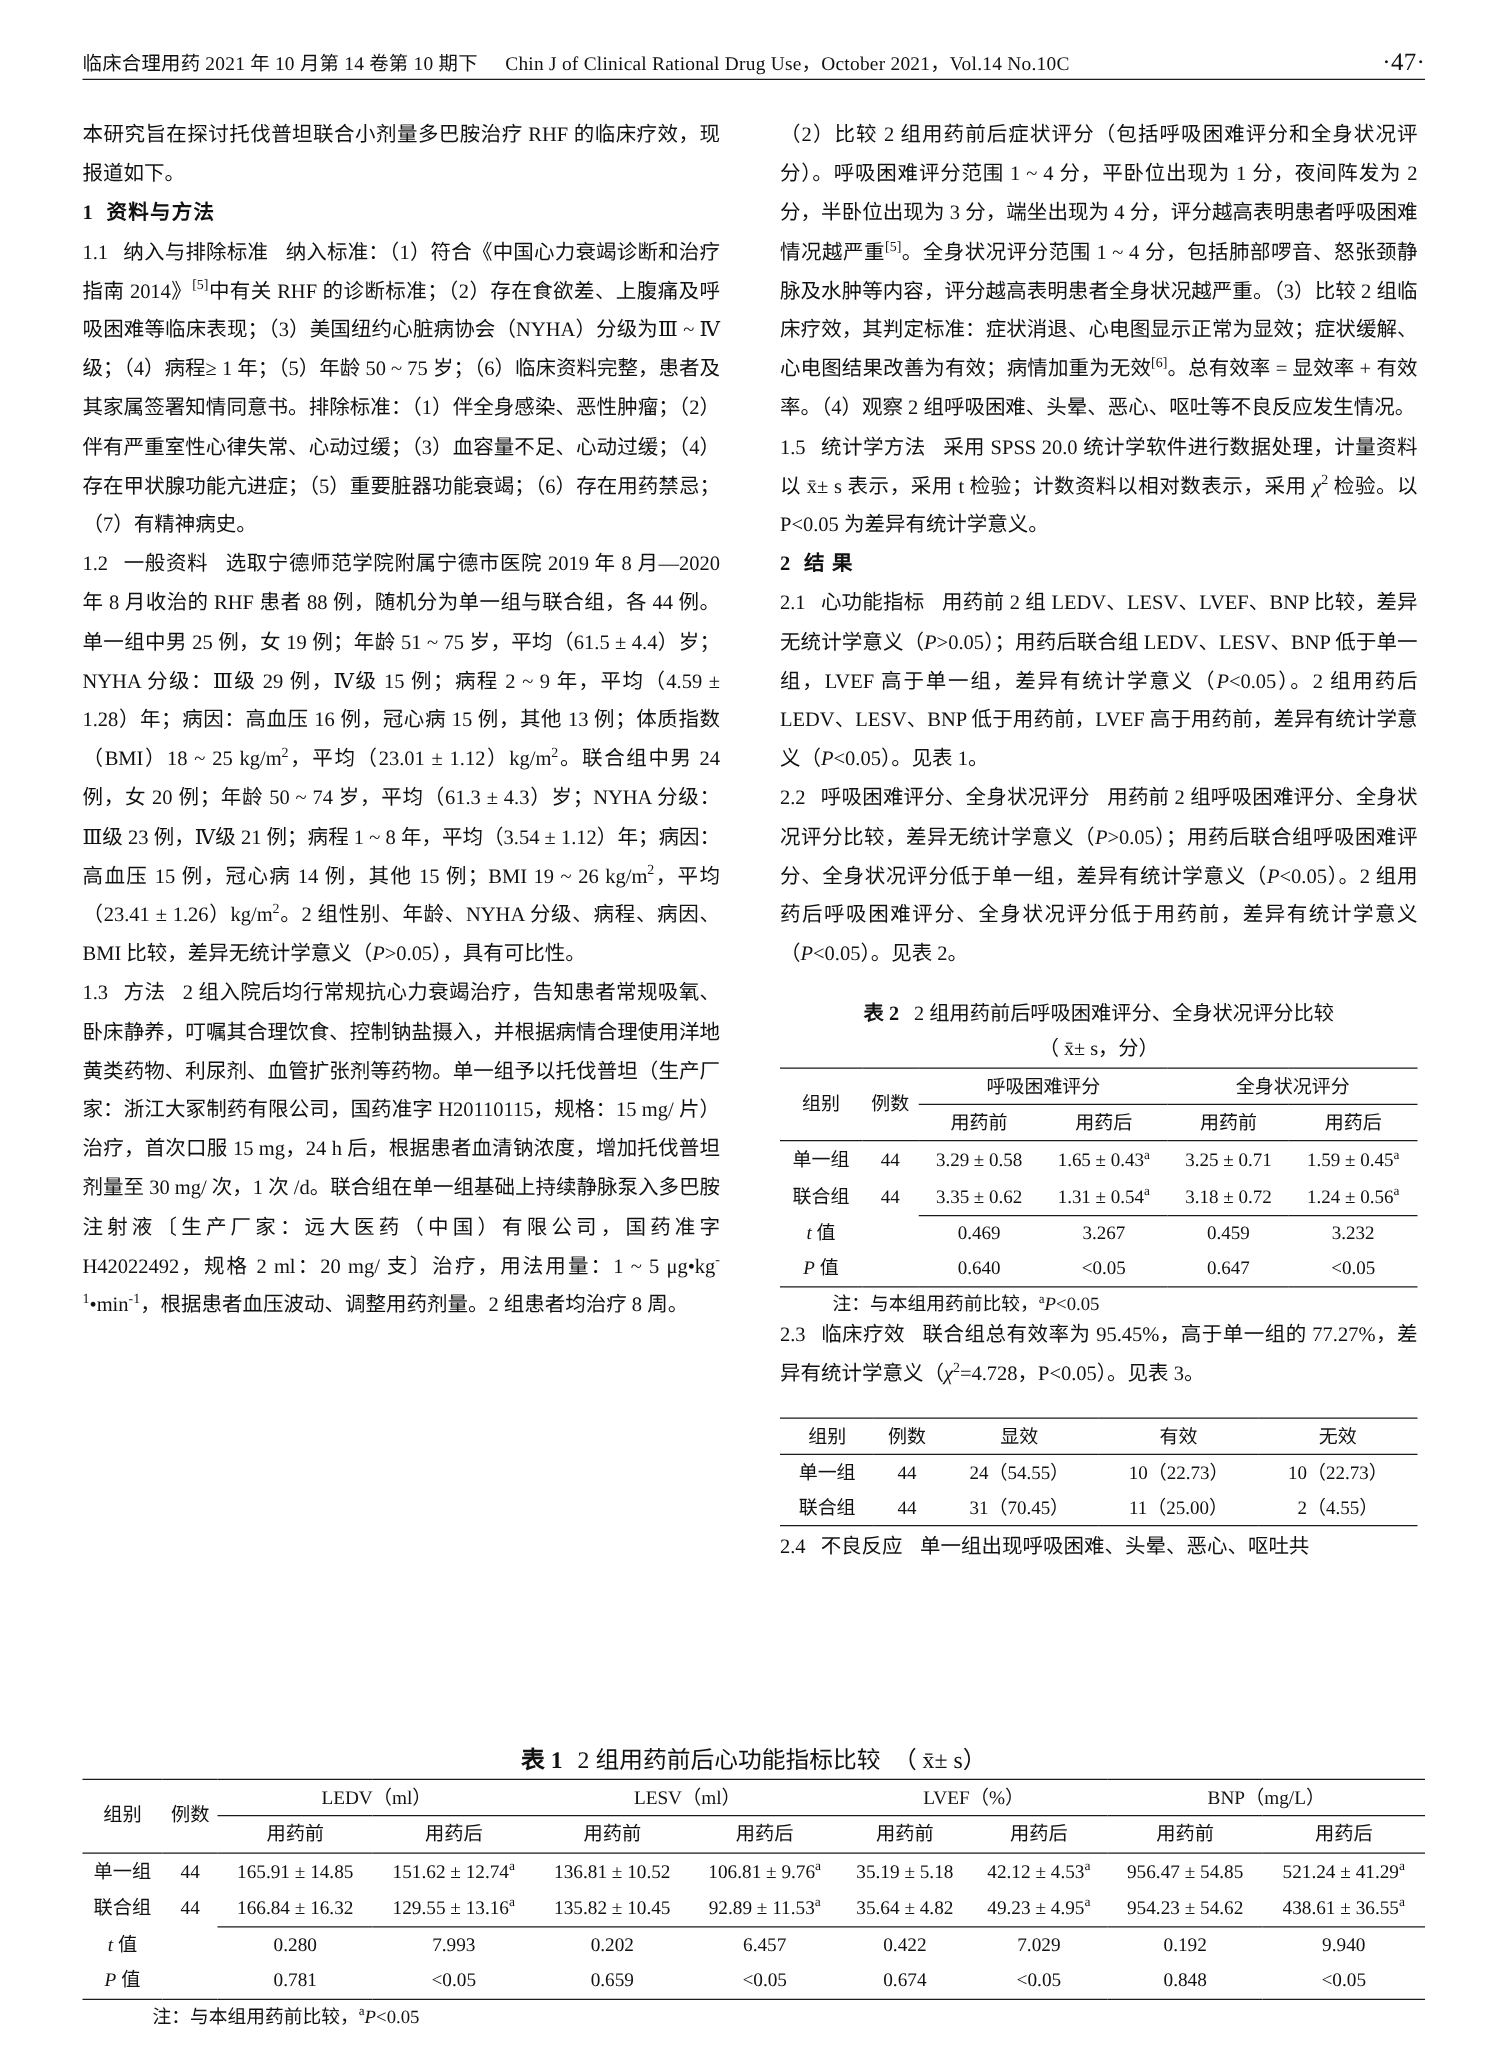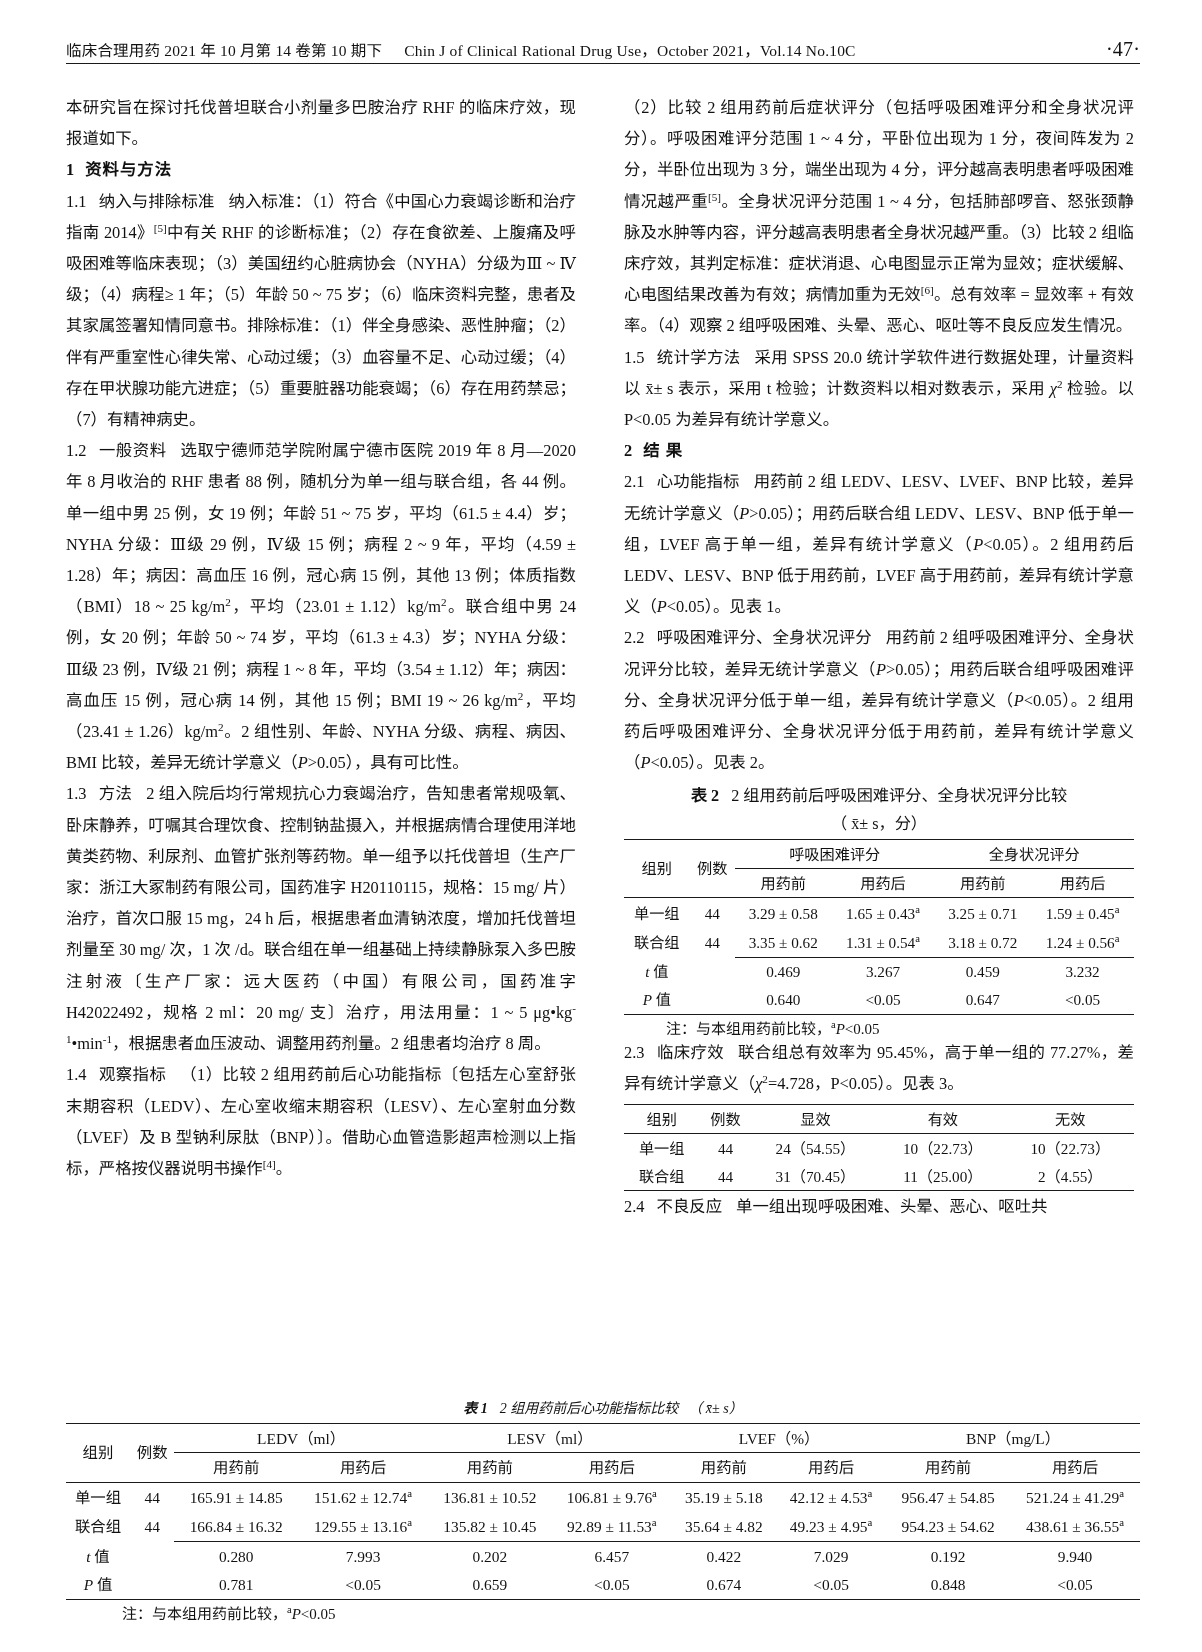--- a/index.html
+++ b/index.html
@@ -73,21 +73,21 @@
   .heading .num { margin-right: 10px; }
   .sec {
     
   }
   .sec .no { margin-right: 12px; }
   .sec .ttl { margin-right: 14px; }
   sup { font-size: .68em; vertical-align: super; line-height: 0; }
   i, .it { font-style: italic; }
 
   
-  .tbl-wrap { margin-top: 5px; }
+  .tbl-wrap { margin-top: 20px; }
   .tbl-cap {
     text-align: center;
     font-size: 16.2px;
     line-height: 27px;
     margin-bottom: 1px;
   }
   .tbl-cap .tno { font-weight: bold; margin-right: 12px; }
   .tbl-cap .unit { margin-left: 10px; }
   table.sci {
     border-collapse: collapse;
@@ -115,21 +115,21 @@
   .sup-a { font-size: .7em; vertical-align: super; }
 
   
   .table1-block {
     position: absolute;
     left: 66px;
     top: 1395px;
     width: 1074px;
   }
   .table1-block table.sci { font-size: 15.4px; }
-  .table1-block .tbl-cap { font-size: 14px; font-style: italic; }
+  .table1-block .tbl-cap { font-size: 19px; }
   .table1-block td { padding: 5px 2px; }
   .table1-block .tbl-note { padding-left: 56px; }
 </style>
 </head>
 <body>
 
 <div class="page">
 
   <div class="runhead">
     <div class="runhead-left">
@@ -145,21 +145,20 @@
     <p>本研究旨在探讨托伐普坦联合小剂量多巴胺治疗 RHF 的临床疗效，现报道如下。</p>
 
     <p class="heading"><span class="num">1</span><span>资料与方法</span></p>
 
     <p class="sec"><span class="no">1.1</span><span class="ttl">纳入与排除标准</span><span>纳入标准：（1）符合《中国心力衰竭诊断和治疗指南 2014》<sup>[5]</sup>中有关 RHF 的诊断标准；（2）存在食欲差、上腹痛及呼吸困难等临床表现；（3）美国纽约心脏病协会（NYHA）分级为Ⅲ ~ Ⅳ级；（4）病程≥ 1 年；（5）年龄 50 ~ 75 岁；（6）临床资料完整，患者及其家属签署知情同意书。排除标准：（1）伴全身感染、恶性肿瘤；（2）伴有严重室性心律失常、心动过缓；（3）血容量不足、心动过缓；（4）存在甲状腺功能亢进症；（5）重要脏器功能衰竭；（6）存在用药禁忌；（7）有精神病史。</span></p>
 
     <p class="sec"><span class="no">1.2</span><span class="ttl">一般资料</span><span>选取宁德师范学院附属宁德市医院 2019 年 8 月—2020 年 8 月收治的 RHF 患者 88 例，随机分为单一组与联合组，各 44 例。单一组中男 25 例，女 19 例；年龄 51 ~ 75 岁，平均（61.5 ± 4.4）岁；NYHA 分级：Ⅲ级 29 例，Ⅳ级 15 例；病程 2 ~ 9 年，平均（4.59 ± 1.28）年；病因：高血压 16 例，冠心病 15 例，其他 13 例；体质指数（BMI）18 ~ 25 kg/m<sup>2</sup>，平均（23.01 ± 1.12）kg/m<sup>2</sup>。联合组中男 24 例，女 20 例；年龄 50 ~ 74 岁，平均（61.3 ± 4.3）岁；NYHA 分级：Ⅲ级 23 例，Ⅳ级 21 例；病程 1 ~ 8 年，平均（3.54 ± 1.12）年；病因：高血压 15 例，冠心病 14 例，其他 15 例；BMI 19 ~ 26 kg/m<sup>2</sup>，平均（23.41 ± 1.26）kg/m<sup>2</sup>。2 组性别、年龄、NYHA 分级、病程、病因、BMI 比较，差异无统计学意义（<i>P</i>&gt;0.05），具有可比性。</span></p>
 
     <p class="sec"><span class="no">1.3</span><span class="ttl">方法</span><span>2 组入院后均行常规抗心力衰竭治疗，告知患者常规吸氧、卧床静养，叮嘱其合理饮食、控制钠盐摄入，并根据病情合理使用洋地黄类药物、利尿剂、血管扩张剂等药物。单一组予以托伐普坦（生产厂家：浙江大冢制药有限公司，国药准字 H20110115，规格：15 mg/ 片）治疗，首次口服 15 mg，24 h 后，根据患者血清钠浓度，增加托伐普坦剂量至 30 mg/ 次，1 次 /d。联合组在单一组基础上持续静脉泵入多巴胺注射液〔生产厂家：远大医药（中国）有限公司，国药准字 H42022492，规格 2 ml：20 mg/ 支〕治疗，用法用量：1 ~ 5 μg•kg<sup>-1</sup>•min<sup>-1</sup>，根据患者血压波动、调整用药剂量。2 组患者均治疗 8 周。</span></p>
 
-    <p class="sec"><span class="no">1.4</span><span class="ttl">观察指标</span><span>（1）比较 2 组用药前后心功能指标〔包括左心室舒张末期容积（LEDV）、左心室收缩末期容积（LESV）、左心室射血分数（LVEF）及 B 型钠利尿肽（BNP）〕。借助心血管造影超声检测以上指标，严格按仪器说明书操作<sup>[4]</sup>。</span></p>
 
   </div>
 
   <div class="col col-right">
 
     <p>（2）比较 2 组用药前后症状评分（包括呼吸困难评分和全身状况评分）。呼吸困难评分范围 1 ~ 4 分，平卧位出现为 1 分，夜间阵发为 2 分，半卧位出现为 3 分，端坐出现为 4 分，评分越高表明患者呼吸困难情况越严重<sup>[5]</sup>。全身状况评分范围 1 ~ 4 分，包括肺部啰音、怒张颈静脉及水肿等内容，评分越高表明患者全身状况越严重。（3）比较 2 组临床疗效，其判定标准：症状消退、心电图显示正常为显效；症状缓解、心电图结果改善为有效；病情加重为无效<sup>[6]</sup>。总有效率 = 显效率 + 有效率。（4）观察 2 组呼吸困难、头晕、恶心、呕吐等不良反应发生情况。</p>
 
     <p class="sec"><span class="no">1.5</span><span class="ttl">统计学方法</span><span>采用 SPSS 20.0 统计学软件进行数据处理，计量资料以 x̄± s 表示，采用 t 检验；计数资料以相对数表示，采用 <i>χ</i><sup>2</sup> 检验。以 P&lt;0.05 为差异有统计学意义。</span></p>
 
     <p class="heading"><span class="num">2</span><span>结  果</span></p>

